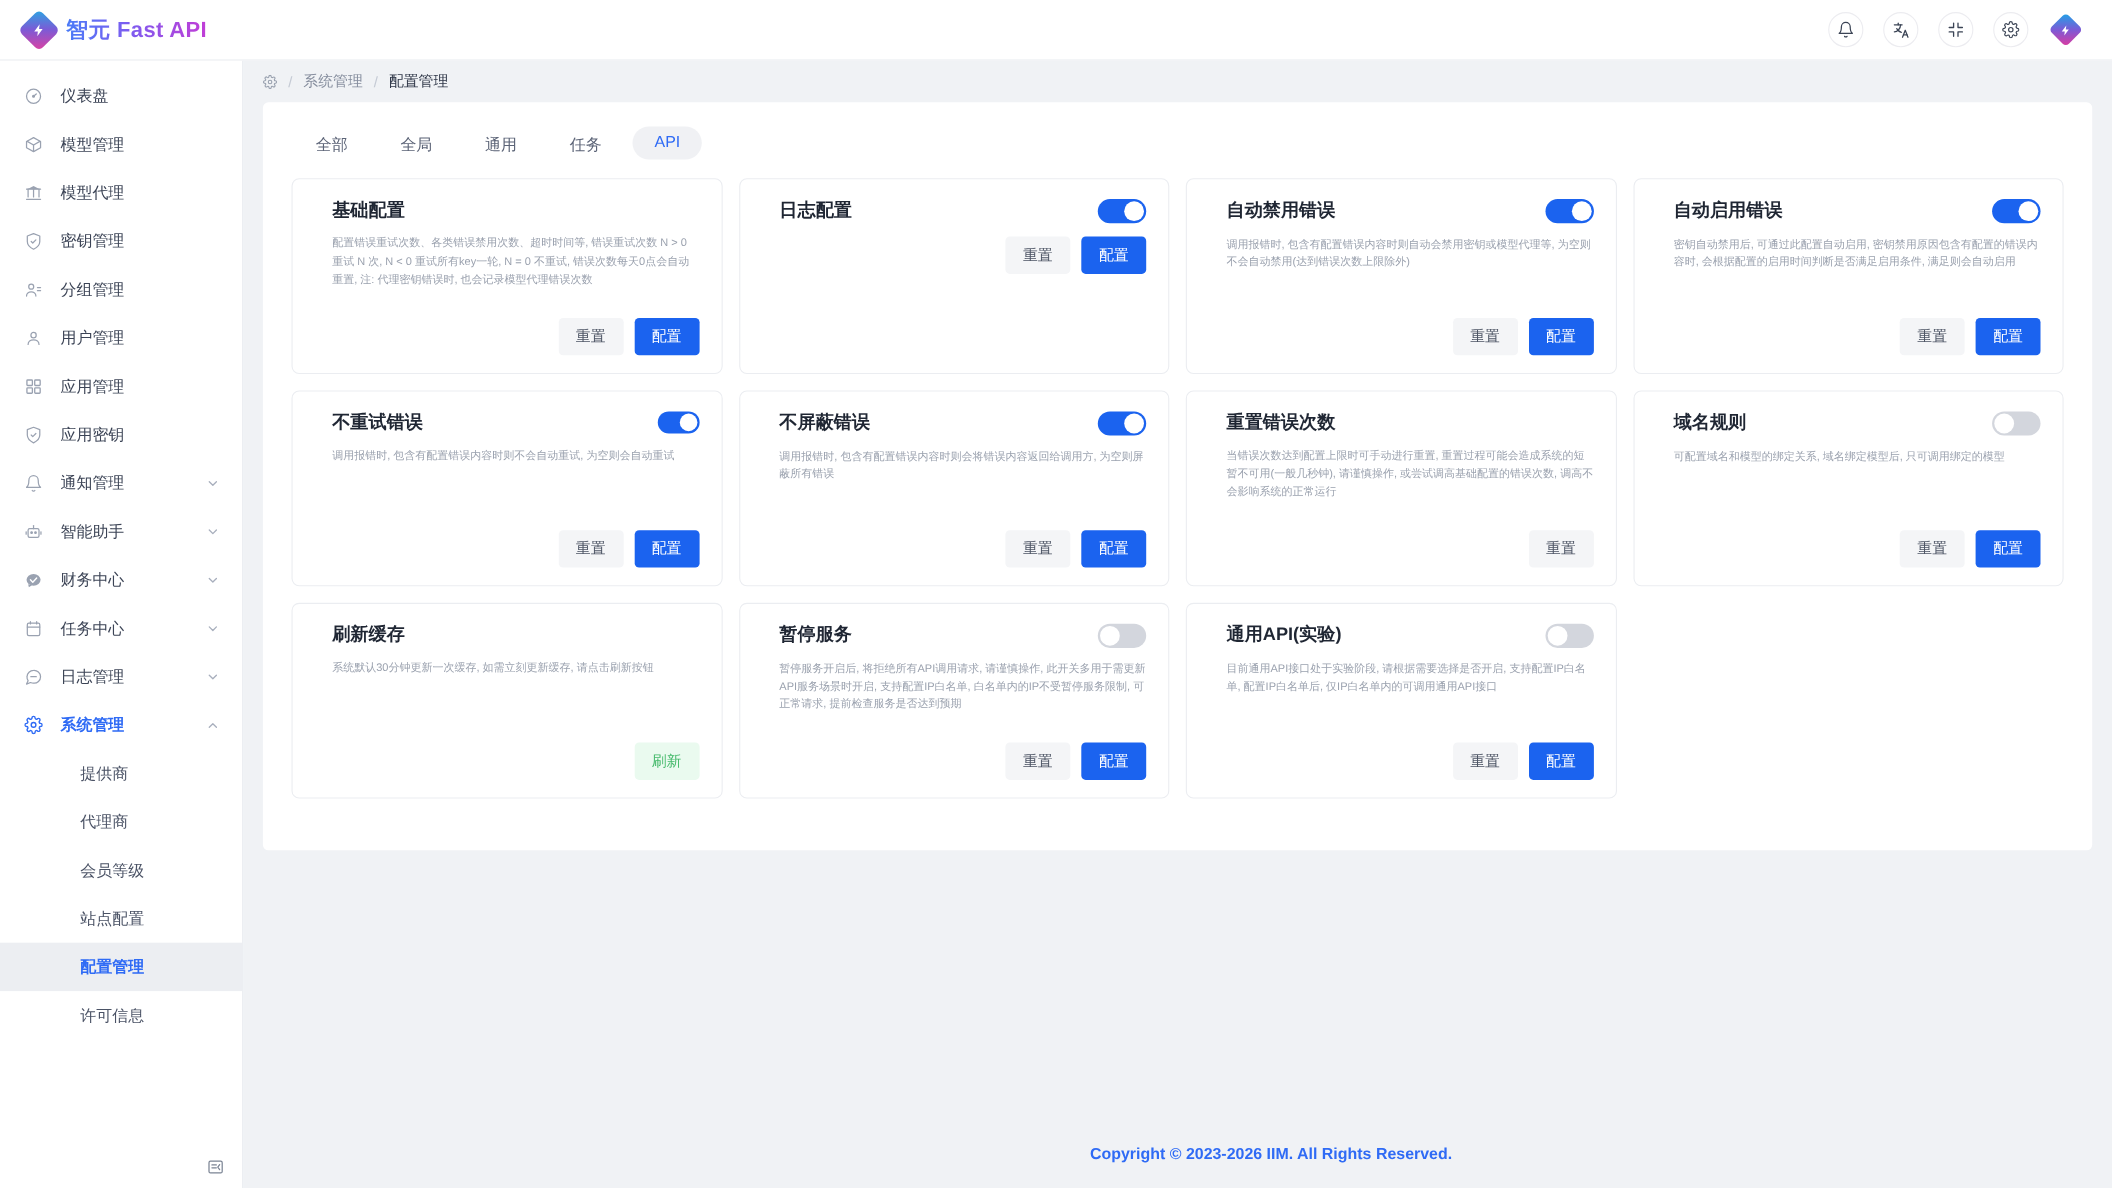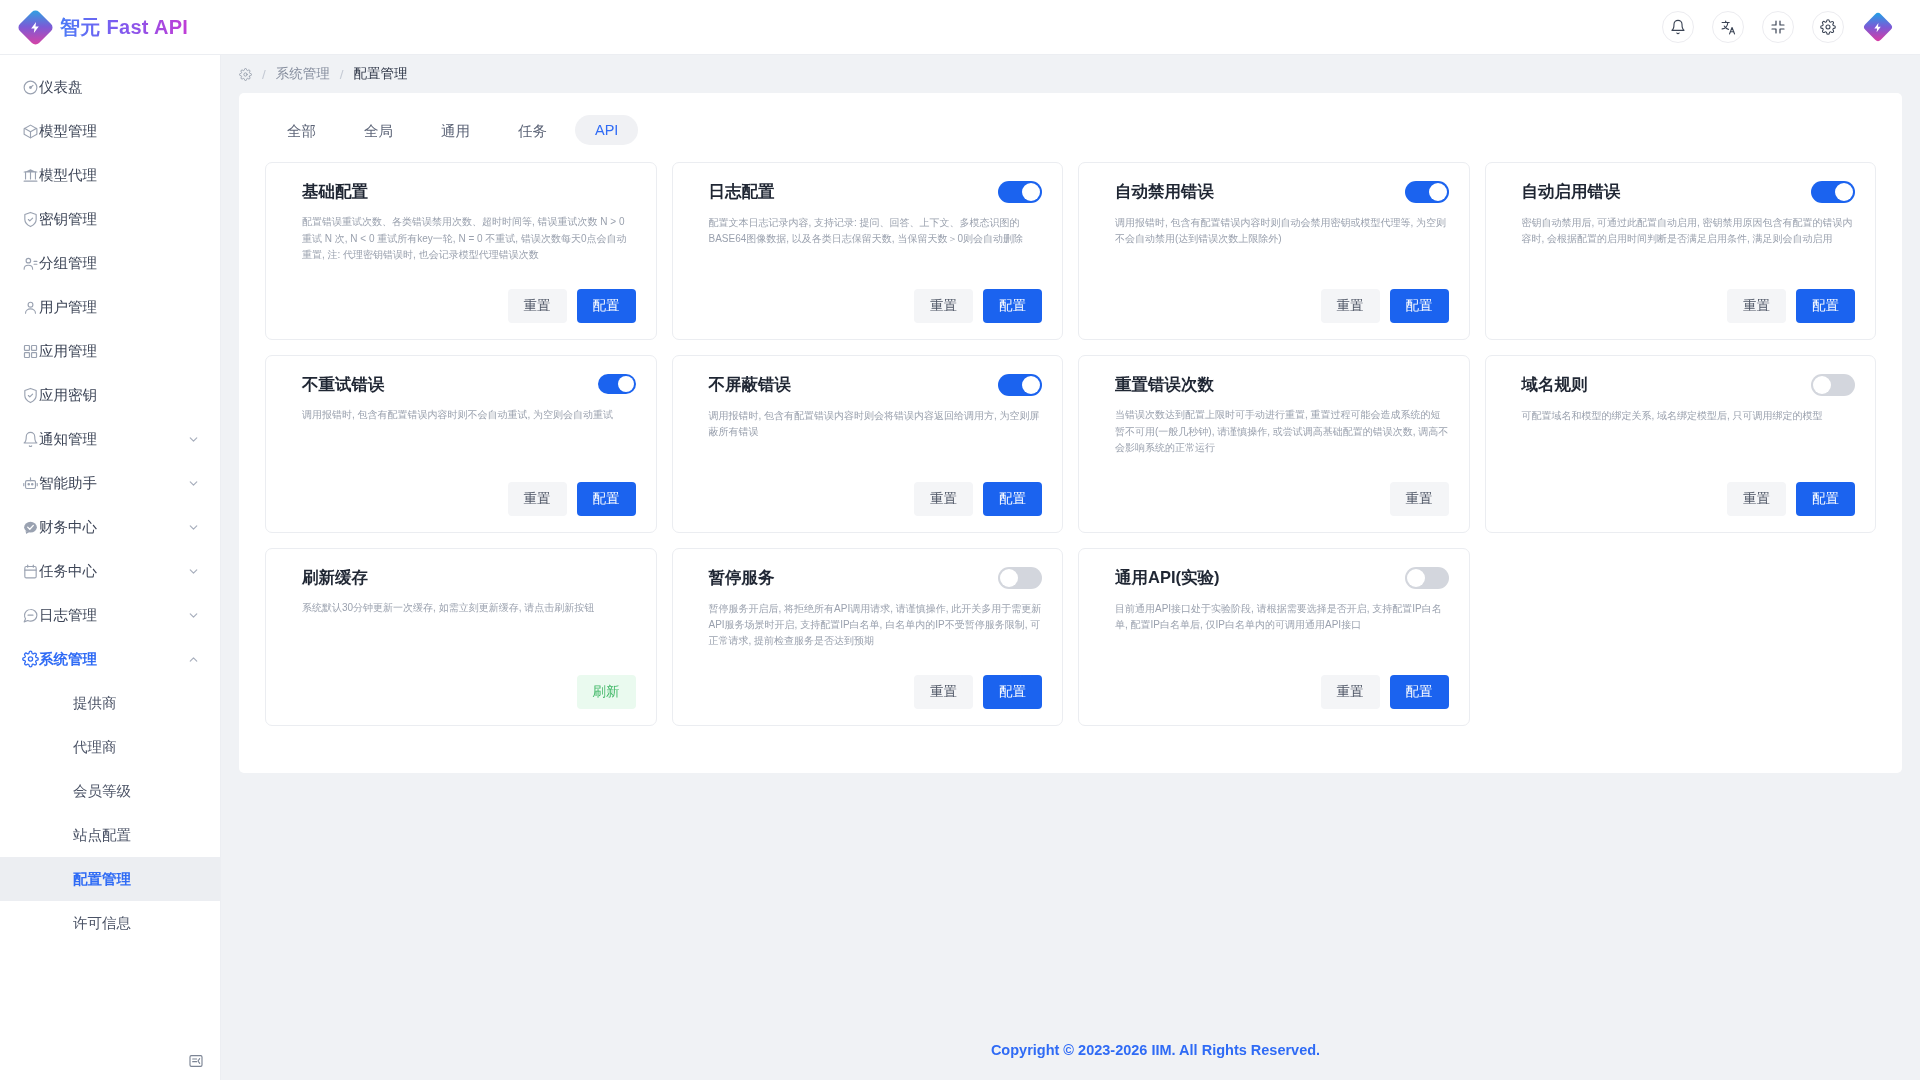--- a/index.html
+++ b/index.html
@@ -61,21 +61,21 @@
   .sidebar {
     position: absolute; top: 55px; left: 0;
     width: 221px; height: 1025px;
     background: #ffffff;
     border-right: 1px solid #eceef2;
     z-index: 20;
   }
   .nav { padding-top: 10px; }
   .nav-item {
     height: 44px; display: flex; align-items: center;
-    padding-left: 22px; 
+    padding-left: 22px; gap: 16px;
     font-size: 14.5px; color: #3c4456; cursor: pointer;
     position: relative;
   }
   .nav-item .ic { width: 17px; height: 17px; display: flex; align-items: center; justify-content: center; color: #9aa2b1; flex: none; }
   .nav-item.active { color: #2f6bf5; font-weight: 600; }
   .nav-item.active .ic { color: #2f6bf5; }
   .nav-item .caret { margin-left: auto; margin-right: 20px; color: #a8afbd; display: flex; }
   .nav-sub {
     height: 44px; display: flex; align-items: center;
     padding-left: 73px; font-size: 14.5px; color: #4a5265; cursor: pointer;
@@ -481,21 +481,20 @@
         </div>
       </div>
 
       <div class="card">
         <div class="card-head">
           <div class="card-title">日志配置</div>
           <div class="toggle">
               <span class="knob"></span>
             </div>
         </div>
-        <div class="card-desc">配置文本日志记录内容, 支持记录: 提问、回答、上下文、多模态识图的BASE64图像数据, 以及各类日志保留天数, 当保留天数＞0则会自动删除</div>
         <div class="card-actions">
           <button class="btn btn-reset">重置</button>
           <button class="btn btn-config">配置</button>
         </div>
       </div>
 
       <div class="card">
         <div class="card-head">
           <div class="card-title">自动禁用错误</div>
           <div class="toggle">

